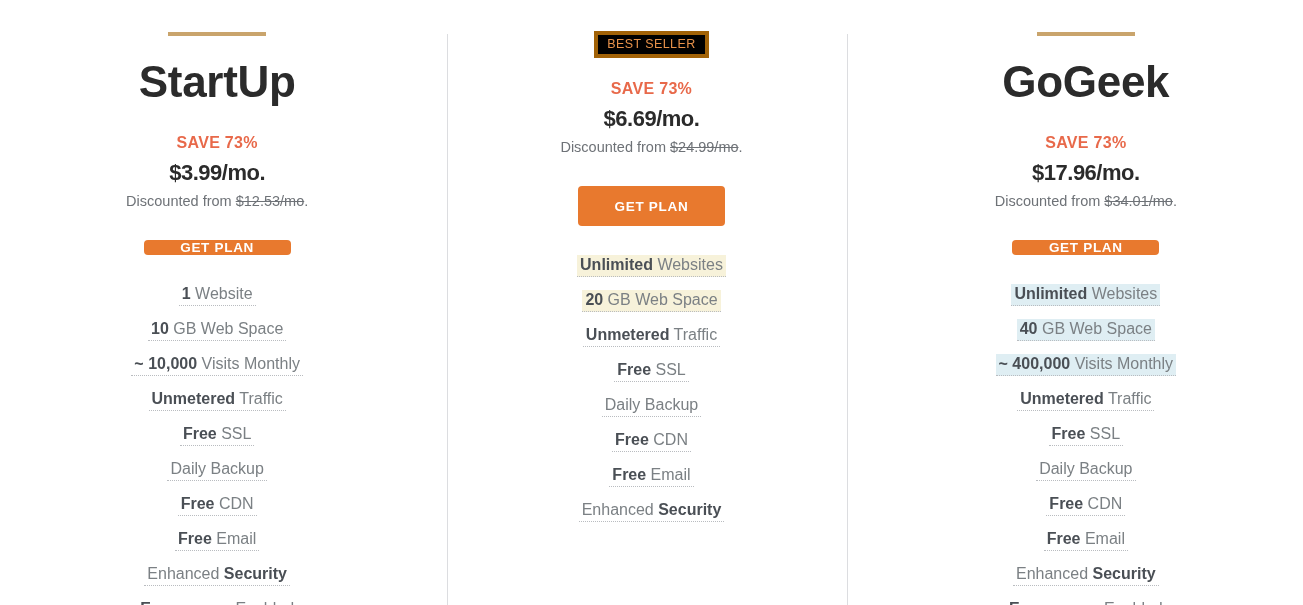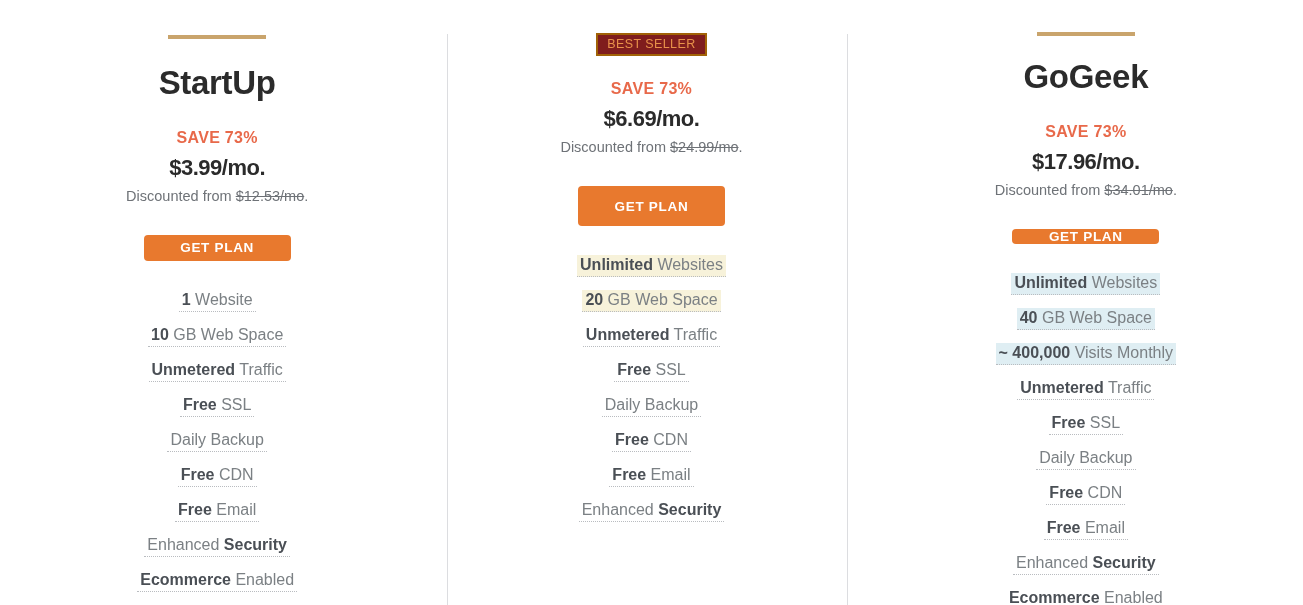--- a/index.html
+++ b/index.html
@@ -33,39 +33,39 @@
 
   
   .top-bar {
     width:98px; height:4px;
     background:#c9a46c;
     margin-top:6px;
     margin-bottom:0;
   }
   
   .badge {
-    border:2px solid #a16207;
+    border:4px solid #a16207;
     color:#e8924a;
     font-size:12.5px;
     letter-spacing:0.4px;
     padding:3px 9px 4px 9px;
     line-height:1;
-    background:#7f1d1d;
+    background:#000000;
     margin-top:13px;
     white-space:nowrap;
   }
   .badge-slot {
     height:24px;
     display:flex;
     align-items:center;
     justify-content:center;
   }
 
   .plan-title {
-    font-size:33px;
+    font-size:44px;
     font-weight:bold;
     color:#2b2b2b;
     letter-spacing:-0.3px;
     margin-top:24px;
     line-height:1;
   }
   .save-label {
     font-size:16px;
     font-weight:bold;
     color:#e8694a;
@@ -142,20 +142,21 @@
         <div class="top-bar"></div>
       </div>
       <div class="plan-title">StartUp</div>
       <div class="save-label">SAVE 73%</div>
       <div class="price">$3.99/mo.</div>
       <div class="discount-line"><span>Discounted from </span><span class="old-price">$12.53/mo</span><span>.</span></div>
       <button class="get-plan-btn">GET PLAN</button>
       <ul class="features">
         <li><span class="feature-text"><b>1</b><span> Website</span></span></li>
         <li><span class="feature-text"><b>10</b><span> GB Web Space</span></span></li>
+        <li><span class="feature-text"><b>~ 10,000</b><span> Visits Monthly</span></span></li>
         <li><span class="feature-text"><b>Unmetered</b><span> Traffic</span></span></li>
         <li><span class="feature-text"><b>Free</b><span> SSL</span></span></li>
         <li><span class="feature-text"><span>Daily Backup</span></span></li>
         <li><span class="feature-text"><b>Free</b><span> CDN</span></span></li>
         <li><span class="feature-text"><b>Free</b><span> Email</span></span></li>
         <li><span class="feature-text"><span>Enhanced </span><b>Security</b></span></li>
         <li><span class="feature-text"><b>Ecommerce</b><span> Enabled</span></span></li>
       </ul>
     </div>
     <div class="plan-col">

